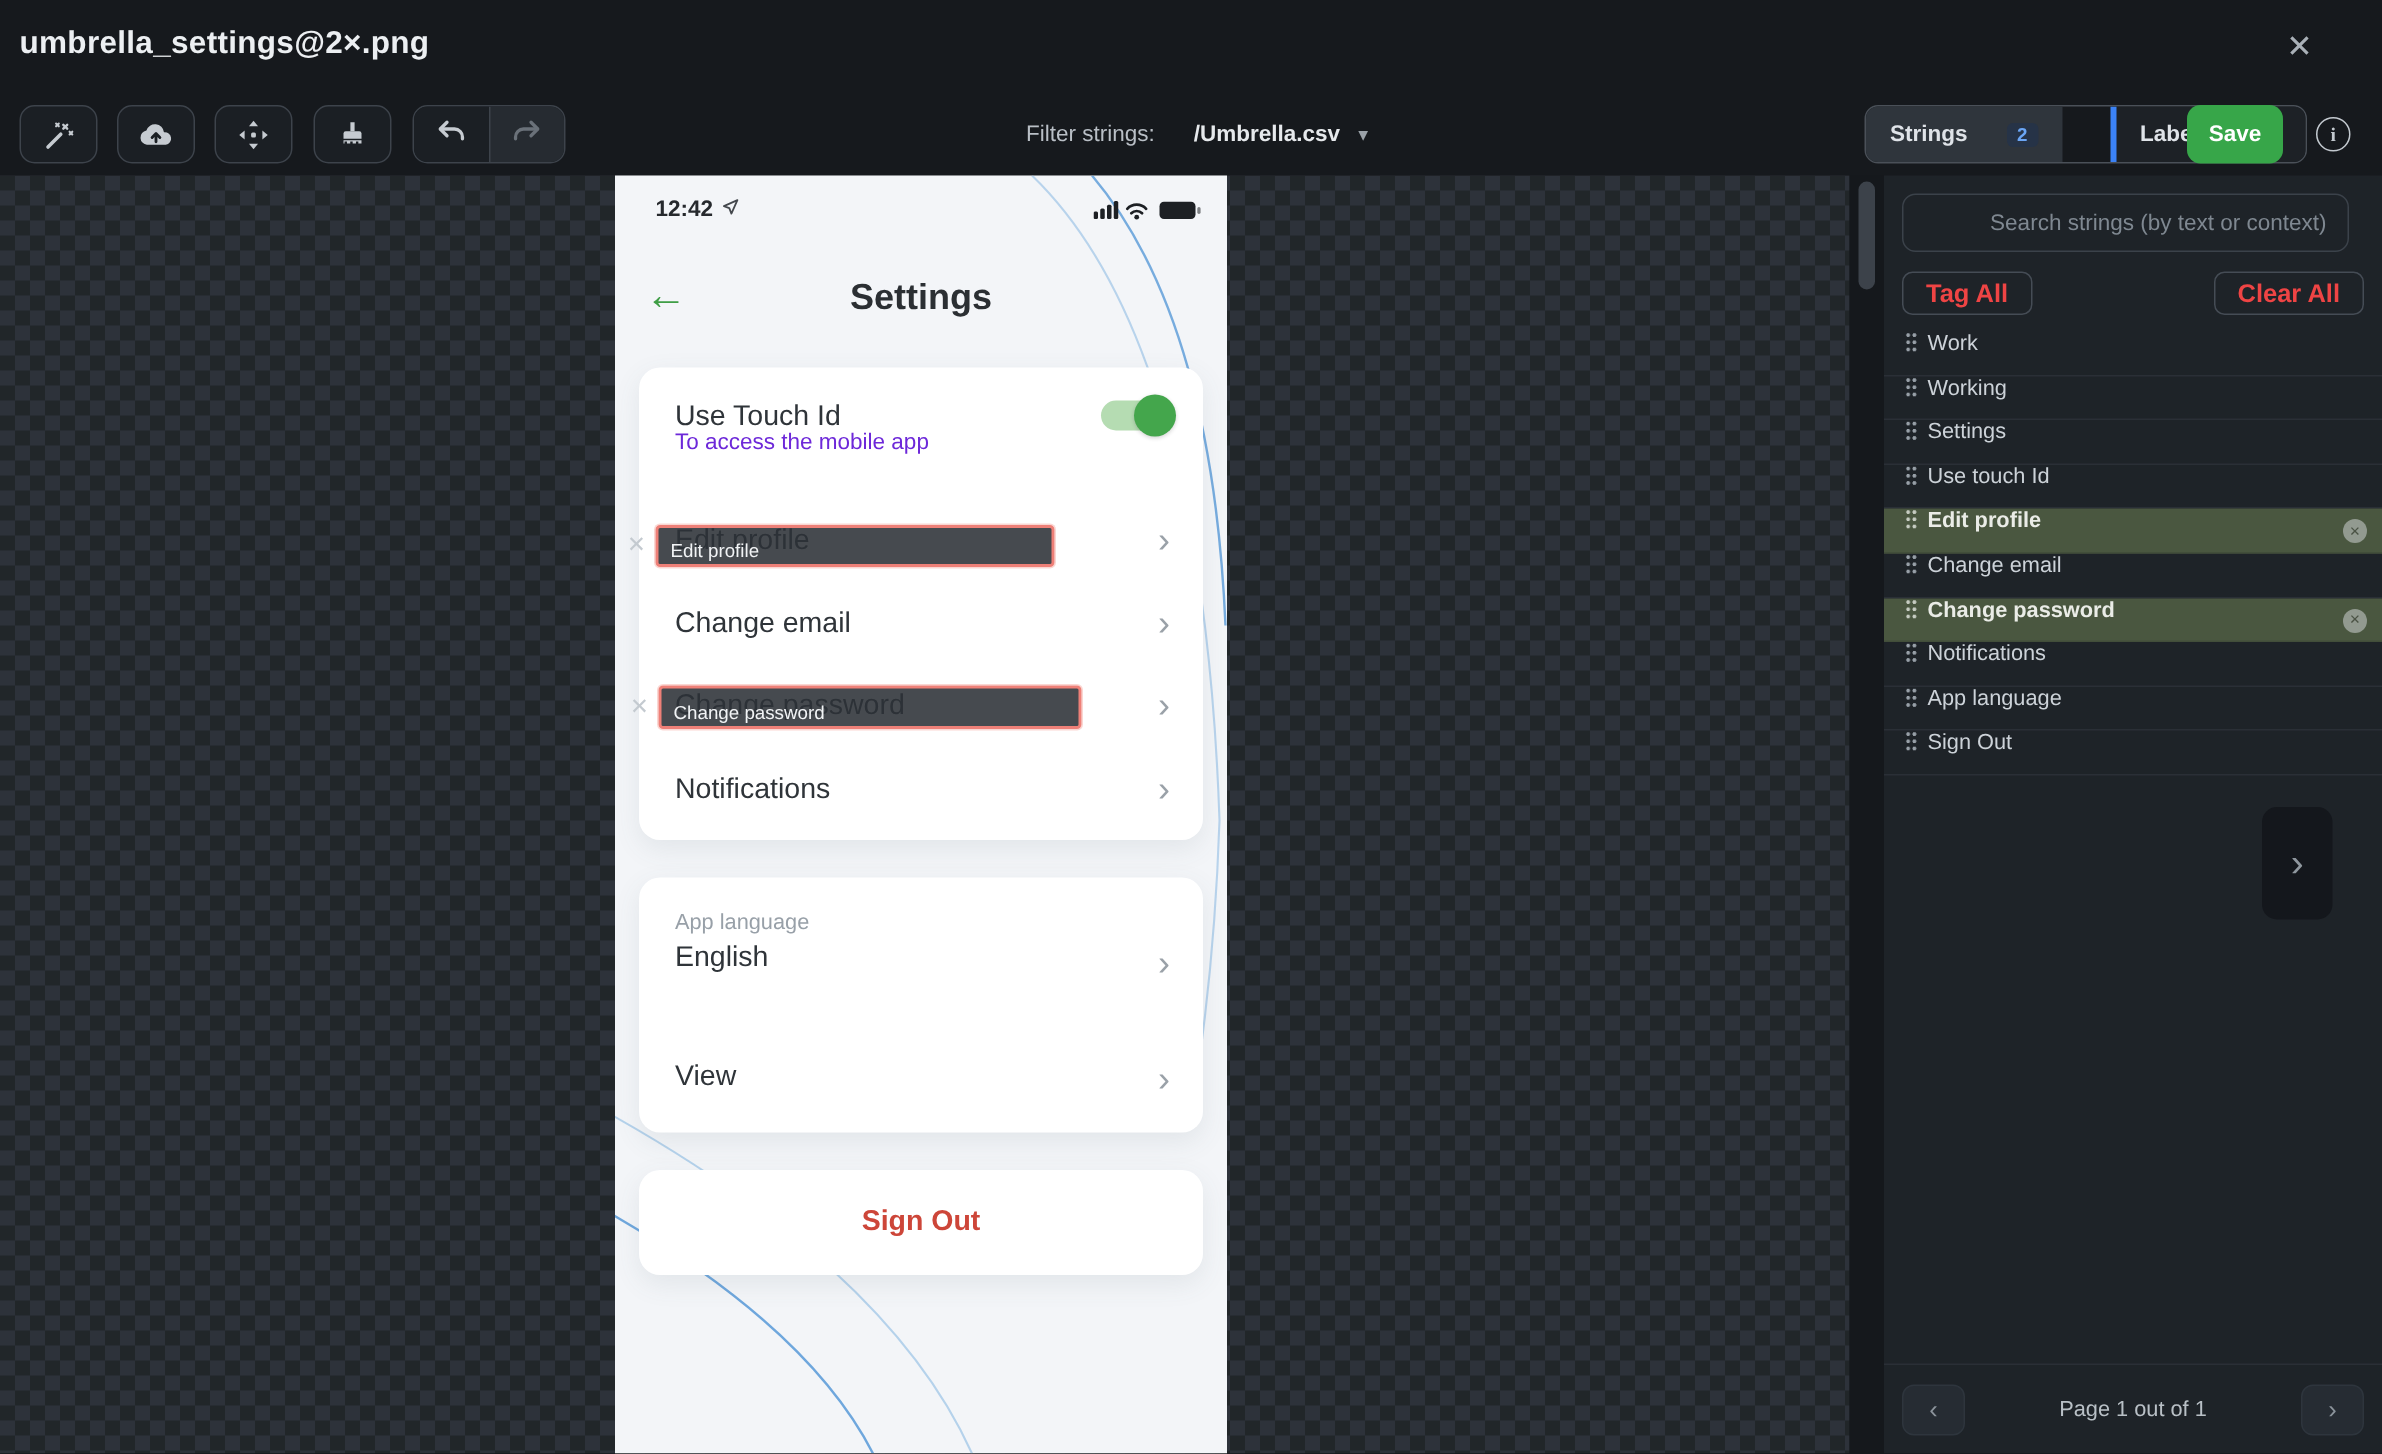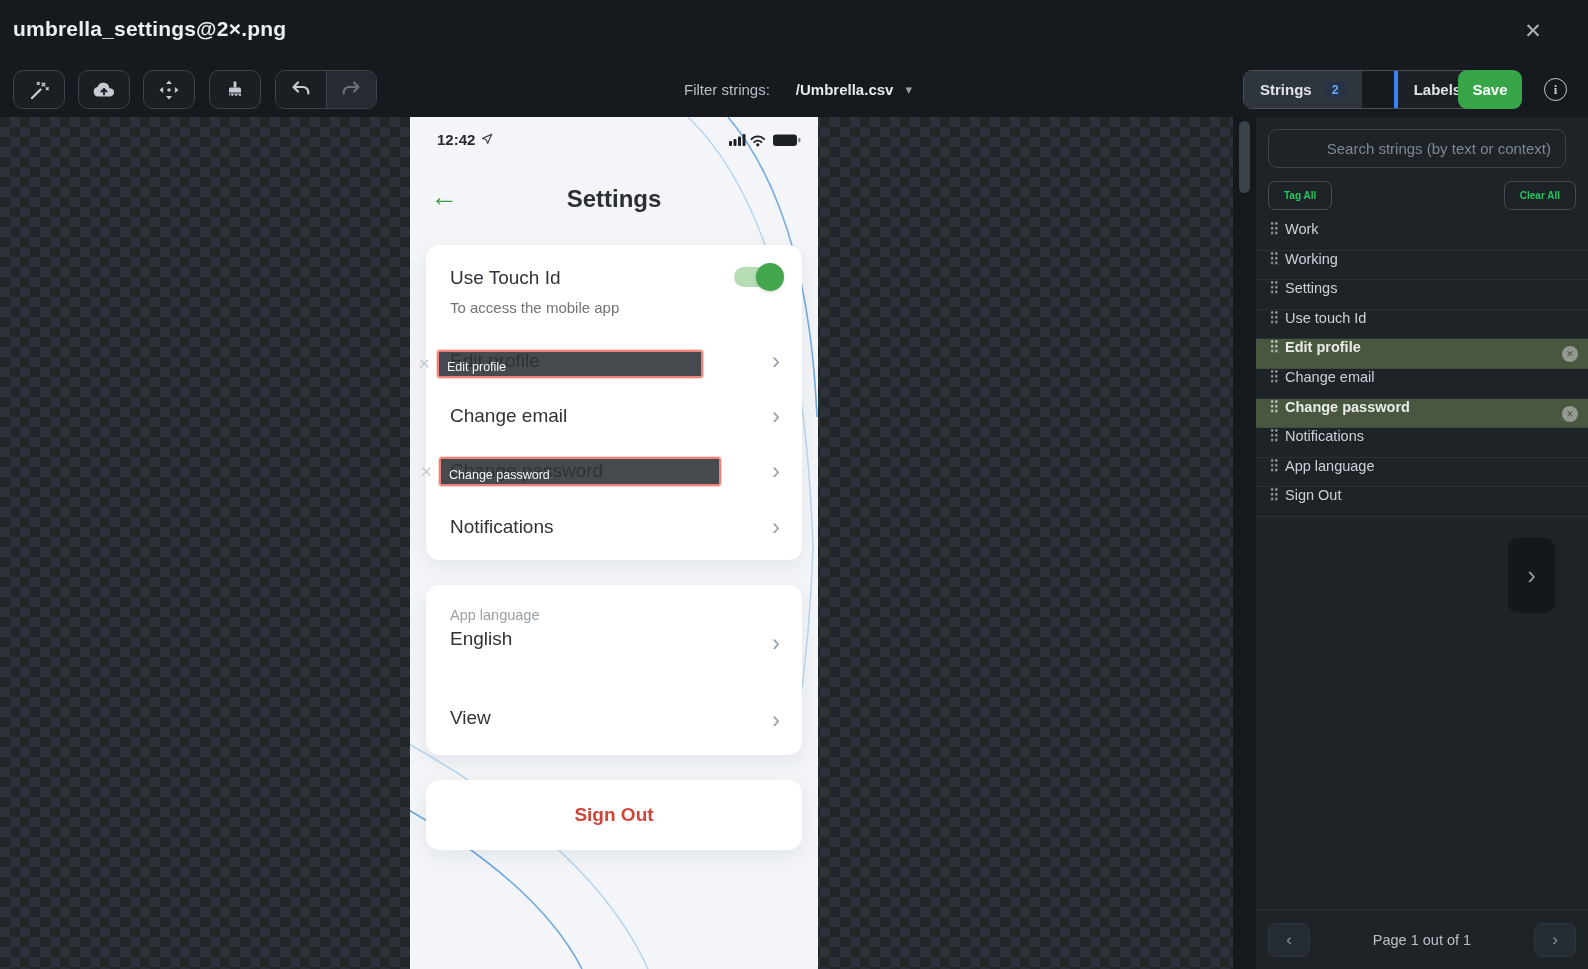--- a/index.html
+++ b/index.html
@@ -24,21 +24,21 @@
   .ug-half { width:51px; height:100%; display:flex; align-items:center; justify-content:center; cursor:pointer; }
   .ug-undo { background:#1b1f24; }
   .ug-redo { background:#262b31; border-left:1px solid #3d434b; }
   .filter-wrap { position:absolute; left:684px; top:0; height:55px; display:flex; align-items:center; gap:26px; }
   .filter-label { font-size:15px; color:#b9bfc6; }
   .filter-select { display:flex; align-items:center; gap:12px; cursor:pointer; }
   .filter-value { font-size:15px; font-weight:600; color:#e6e9ec; }
   .filter-caret { font-size:13px; color:#9aa1a8; }
   .tabs-group { position:absolute; left:1243px; top:8px; height:39px; border:1px solid #4a5058; border-radius:9px;
     display:flex; overflow:hidden; }
-  .tab { display:flex; align-items:center; gap:13px; padding:0 16px; cursor:pointer; font-size:15px; font-weight:600; color:#dfe3e8; }
+  .tab { display:flex; align-items:center; gap:26px; padding:0 16px; cursor:pointer; font-size:15px; font-weight:600; color:#dfe3e8; }
   .tab-strings { background:#2f353c; }
   .tab-labels  { background:#1d2126; border-left:4px solid #3b82f6;margin-left:32px; }
   .tab-badge { font-size:12.5px; font-weight:600; color:#6ba6f5; background:#263347; border-radius:4px; padding:1px 7px; }
   .save-btn { position:absolute; left:1458px; top:8px; width:64px; height:39px; background:#37a649; color:#fff;
     font-size:15px; font-weight:700; border:none; border-radius:9px; display:flex; align-items:center; justify-content:center; cursor:pointer; }
   .info-btn { position:absolute; left:1544px; top:16px; width:23px; height:23px; border:1.5px solid #c3c9cf; border-radius:50%;
     color:#c3c9cf; font-size:13px; font-weight:700; display:flex; align-items:center; justify-content:center; cursor:pointer;
     font-family:"Liberation Serif","DejaVu Serif",serif; }
 
   
@@ -54,21 +54,21 @@
   .status-time { position:absolute; left:27px; top:14px; font-size:15px; font-weight:600; color:#26292d; display:flex; align-items:center; gap:6px; }
   .status-icons { position:absolute; right:17px; top:16px; }
   .back-arrow { position:absolute; left:20px; top:66px; font-size:28px; color:#3f9e46; line-height:1; cursor:default; }
   .phone-title { position:absolute; left:0; top:68px; width:100%; text-align:center; font-size:24px; font-weight:700; color:#2b2f33; }
   .card { position:absolute; left:16px; width:376px; background:#ffffff; border-radius:14px;
     box-shadow:0 6px 18px rgba(80,95,110,.10); }
   .card1 { top:128px; height:315px; }
   .card2 { top:468px; height:170px; }
   .card3 { top:663px; height:70px; }
   .c1-title { position:absolute; left:24px; top:22px; font-size:19px; color:#2f3439; }
-  .c1-sub { position:absolute; left:24px; top:54px; font-size:15px; color:#737373; }
+  .c1-sub { position:absolute; left:24px; top:41px; font-size:15px; color:#6d28d9; }
   .toggle { position:absolute; right:22px; top:21px; width:46px; height:22px; cursor:default; }
   .toggle-track { position:absolute; left:0; top:1px; width:44px; height:20px; border-radius:10px; background:#b5dcb2; }
   .toggle-knob { position:absolute; right:-4px; top:-3px; width:28px; height:28px; border-radius:50%; background:#44a64c; box-shadow:0 1px 3px rgba(0,0,0,.18); }
   .prow { position:absolute; left:0; width:100%; height:30px; display:flex; align-items:center; }
   .prow-label { position:absolute; left:24px; font-size:19px; color:#2f3439; }
   .prow-chev { position:absolute; right:22px; font-size:24px; color:#9aa1a8; line-height:28px; }
   .r1 { top:101px; } .r2 { top:156px; } .r3 { top:211px; } .r4 { top:267px; }
   .c2-label { position:absolute; left:24px; top:22px; font-size:14.5px; color:#98a0a8; }
   .c2-value { position:absolute; left:24px; top:43px; font-size:19px; color:#2f3439; }
   .c2-chev1 { position:absolute; right:22px; top:44px; font-size:24px; color:#9aa1a8; }
@@ -87,21 +87,21 @@
   .tag-x-1 { left:8px; top:239px; }
   .tag-x-2 { left:10px; top:347px; }
 
   
   .sidebar { position:absolute; left:1256px; top:117px; width:332px; height:852px; background:#1e2328; }
   .search-input { position:absolute; left:12px; top:12px; width:298px; height:39px; background:transparent;
     border:1px solid #3b424a; border-radius:9px; padding:0 14px; font-size:15px; color:#dfe3e7;
     font-family:"Liberation Sans","DejaVu Sans",sans-serif;text-align:right; }
   .search-input::placeholder { color:#7f8891; }
   .sb-btn { position:absolute; top:64px; height:29px; border:1px solid #454c55; border-radius:7px; background:transparent;
-    color:#22c55e; font-size:10px; font-weight:600; padding:0 15px; display:flex; align-items:center; cursor:pointer;
+    color:#ef4444; font-size:17px; font-weight:600; padding:0 15px; display:flex; align-items:center; cursor:pointer;
     font-family:"Liberation Sans","DejaVu Sans",sans-serif; }
   .sb-tagall { left:12px; }
   .sb-clearall { right:12px; }
   .string-list { position:absolute; left:0; top:104px; width:332px; }
   .sb-row { position:relative; height:29.6px; display:flex; align-items:flex-start; border-bottom:1px solid #2a2f36; cursor:pointer; }
   .sb-row .drag-handle { margin-left:14px; width:8px; height:15px;
     background-image:radial-gradient(circle, #98a0a8 1.15px, transparent 1.35px); background-size:4.2px 4.8px; cursor:grab; }
   .sb-row .sb-label { margin-left:7px; font-size:14.5px; color:#ccd2d8; }
   .sb-row.tagged { background:#4a5740; border-bottom-color:#424e3a; }
   .sb-row.tagged .sb-label { color:#eaece7; font-weight:600; }

